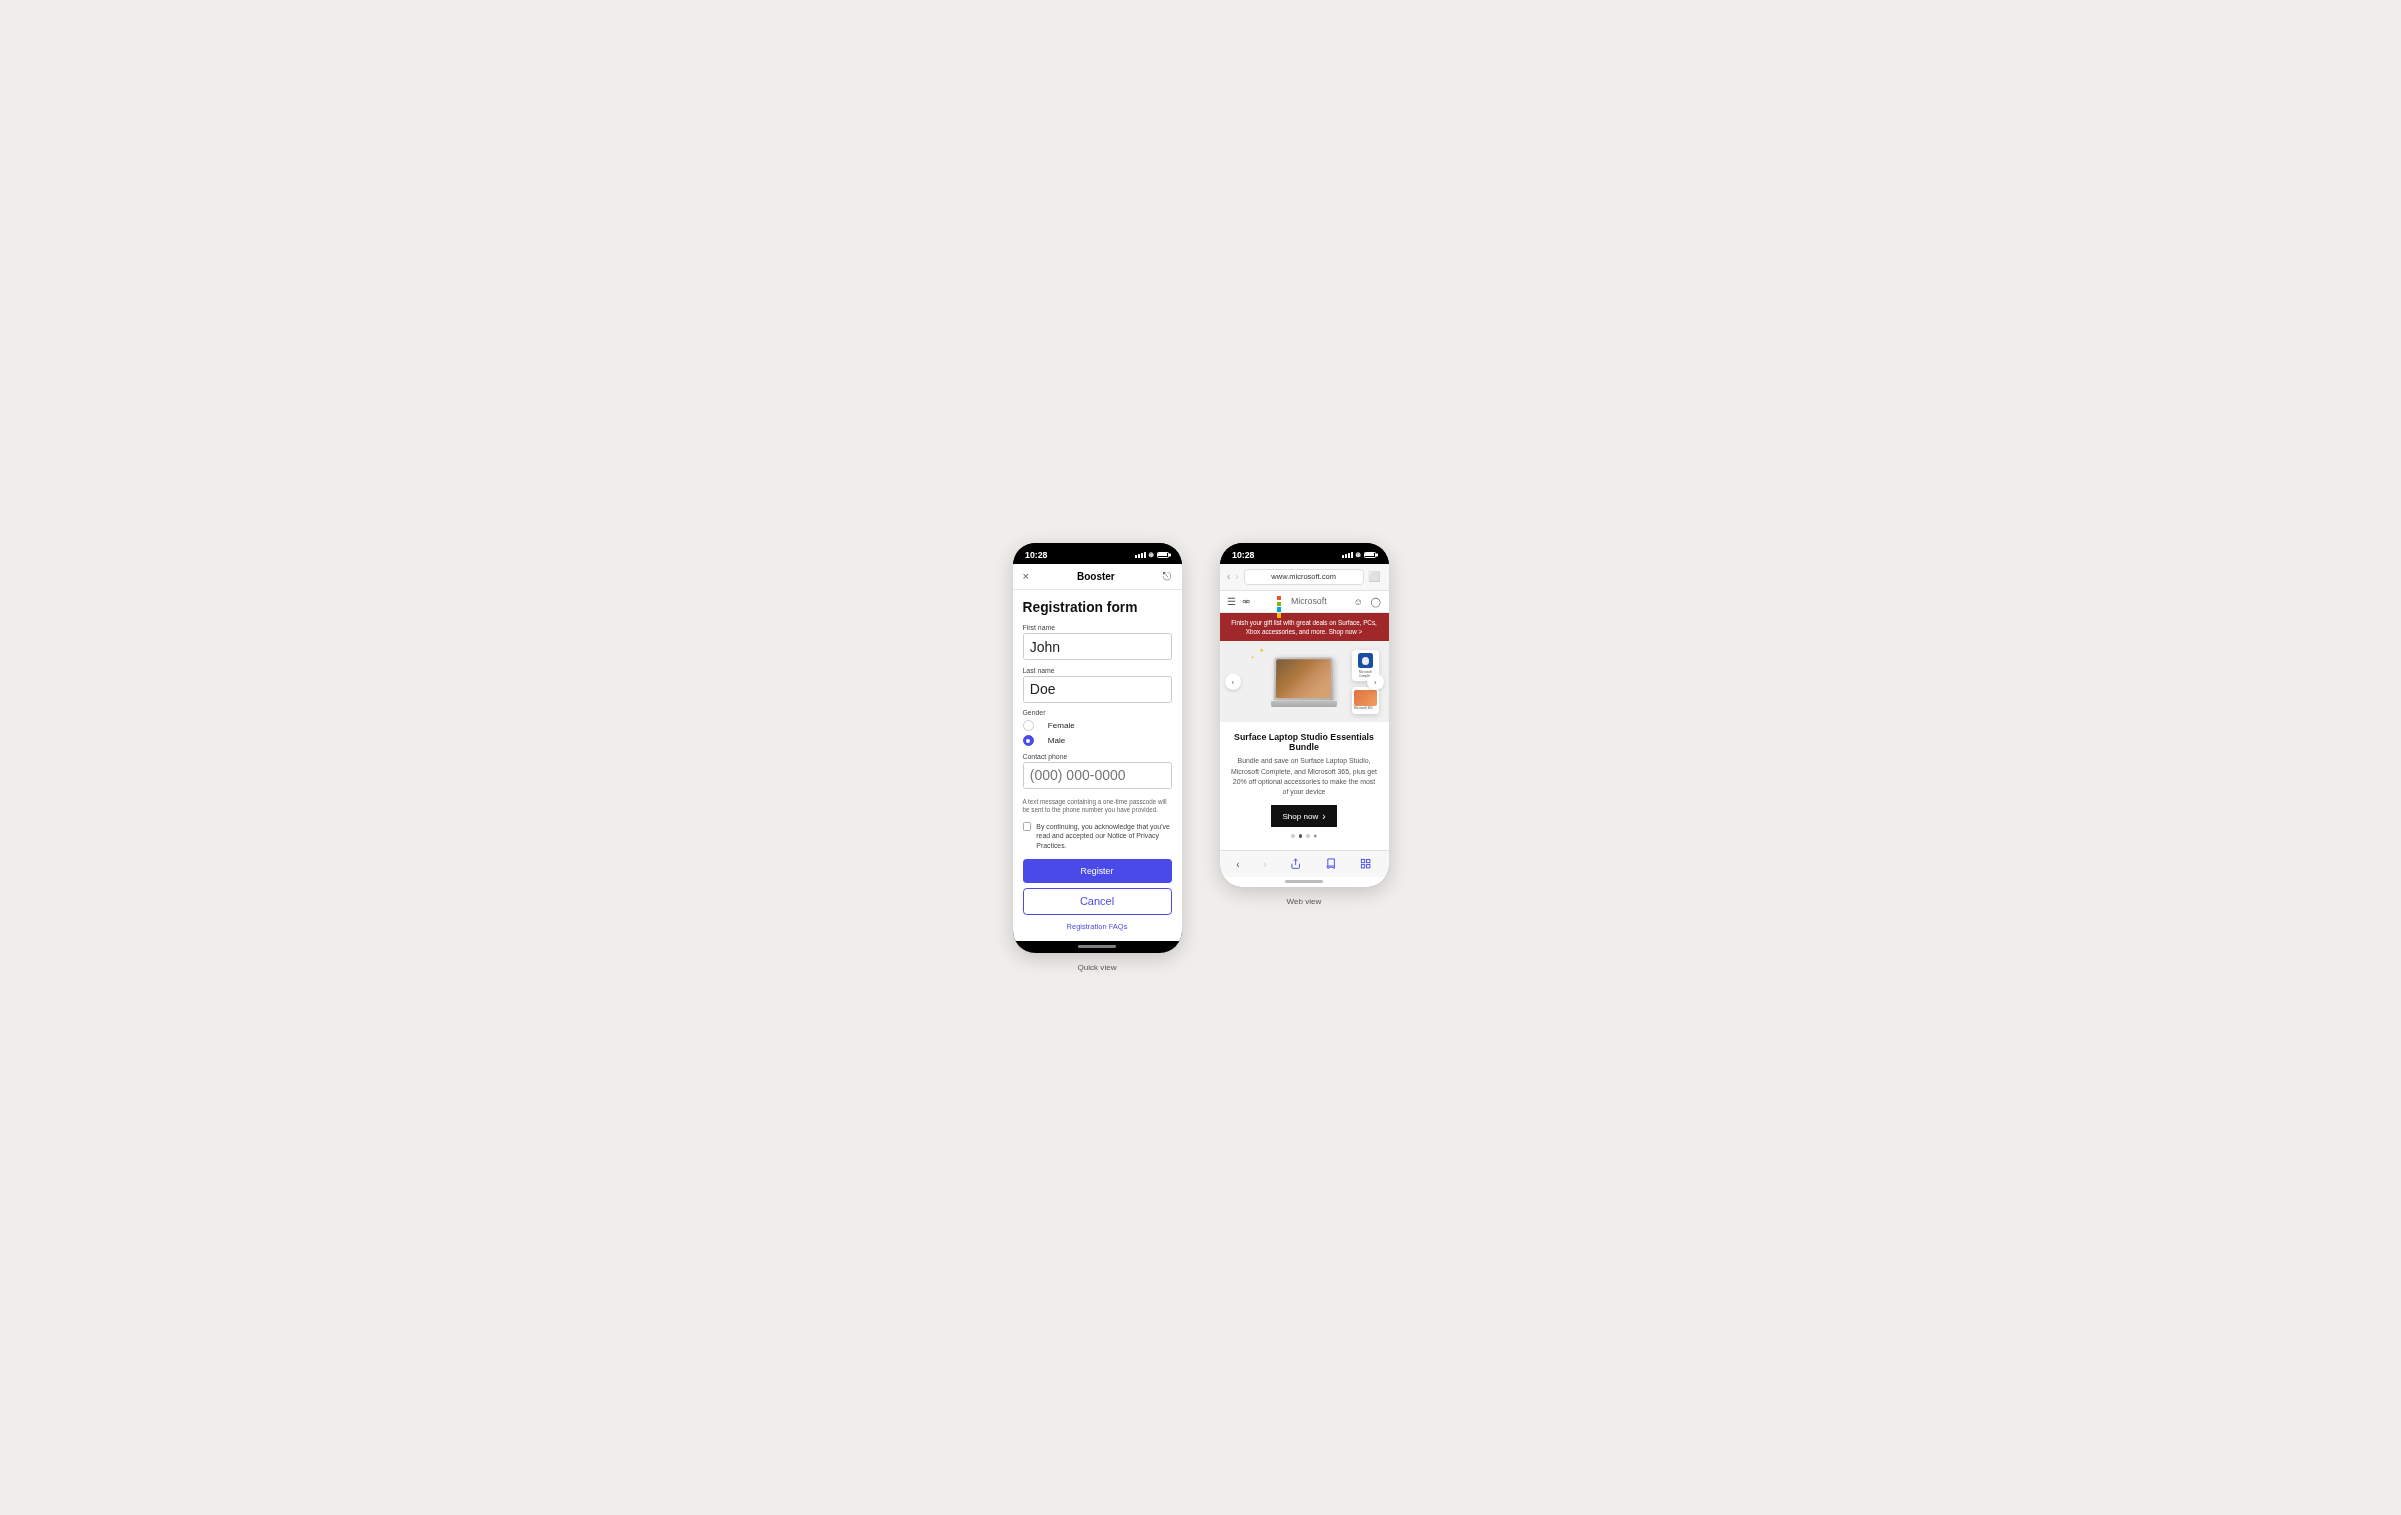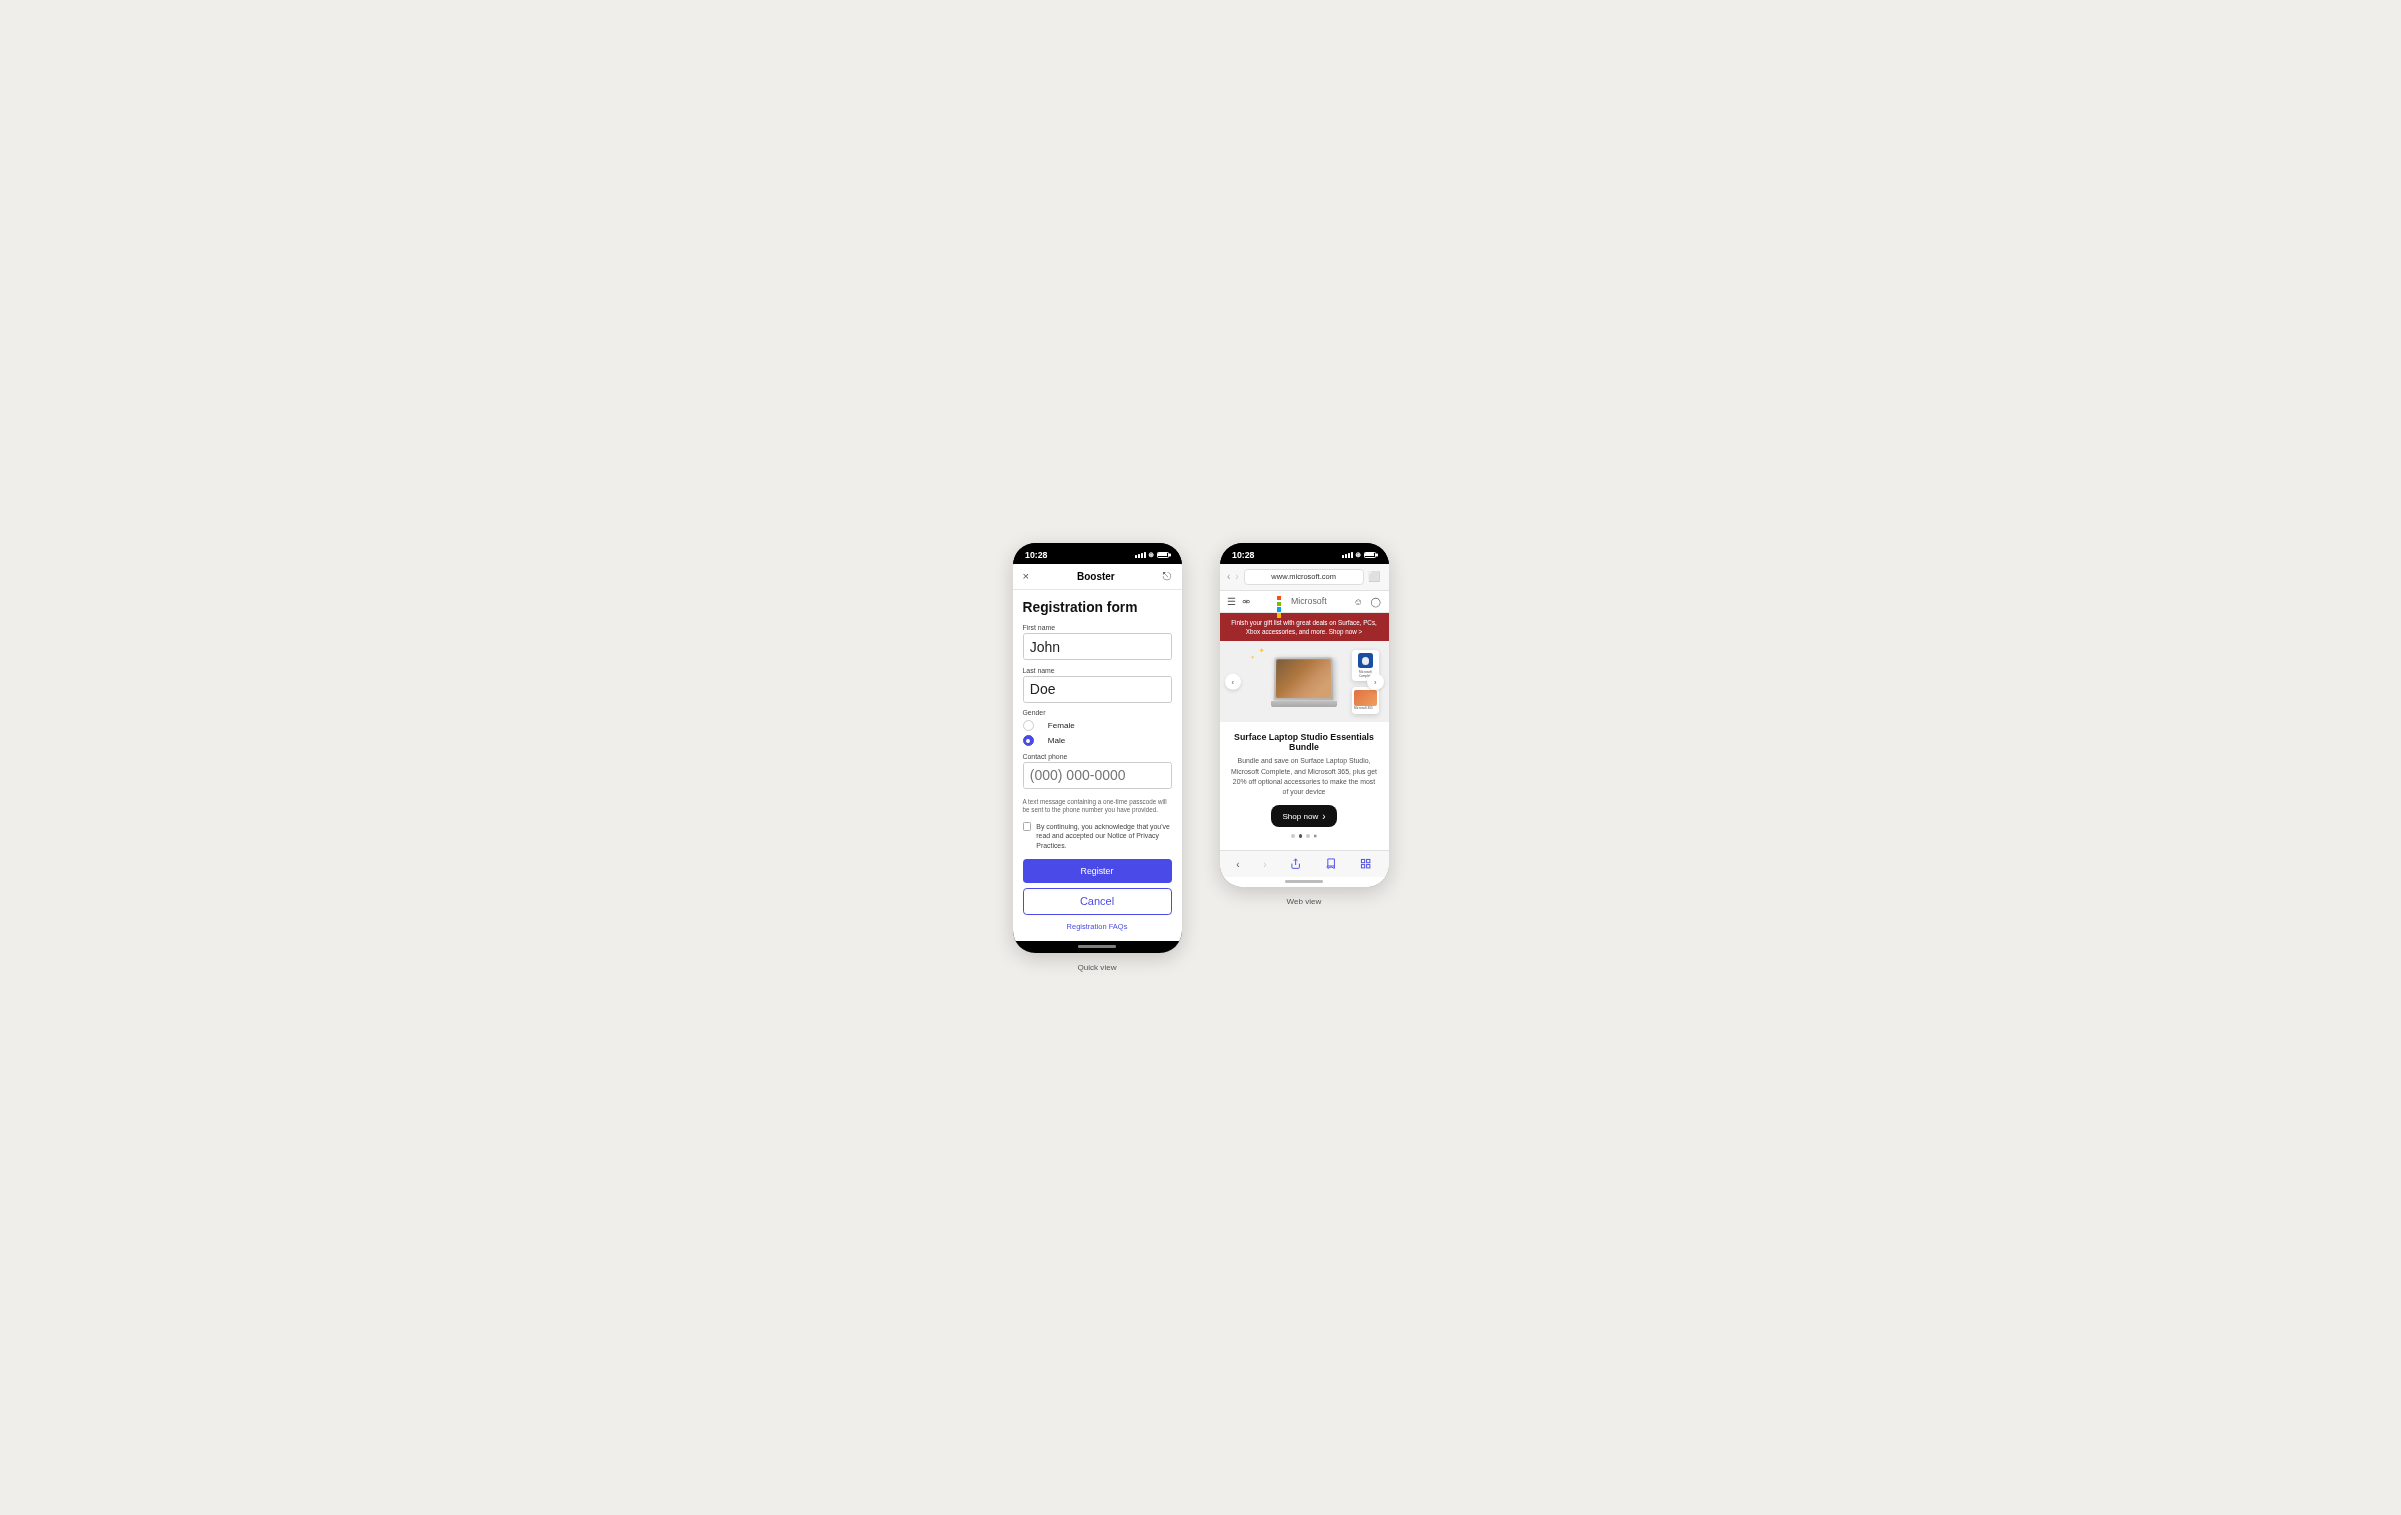--- a/index.html
+++ b/index.html
@@ -245,21 +245,21 @@
     .ms-product-info {
       padding: 10px 10px 5px;
       text-align: center;
     }
     .ms-product-title { font-size: 8.8px; font-weight: 700; color: #111; margin-bottom: 3.8px; }
     .ms-product-desc { font-size: 6.9px; color: #555; line-height: 1.5; margin-bottom: 7.5px; }
     .ms-shop-btn {
       background: #111;
       color: #fff;
       border: none;
-      border-radius: 8px;
+      border-radius: 0;
       padding: 5.6px 11.3px;
       font-size: 8.1px;
       font-weight: 500;
       cursor: pointer;
       display: inline-flex;
       align-items: center;
       gap: 3.8px;
     }
     .ms-shop-btn::after { content: '›'; font-size: 10px; }
     .carousel-dots {

